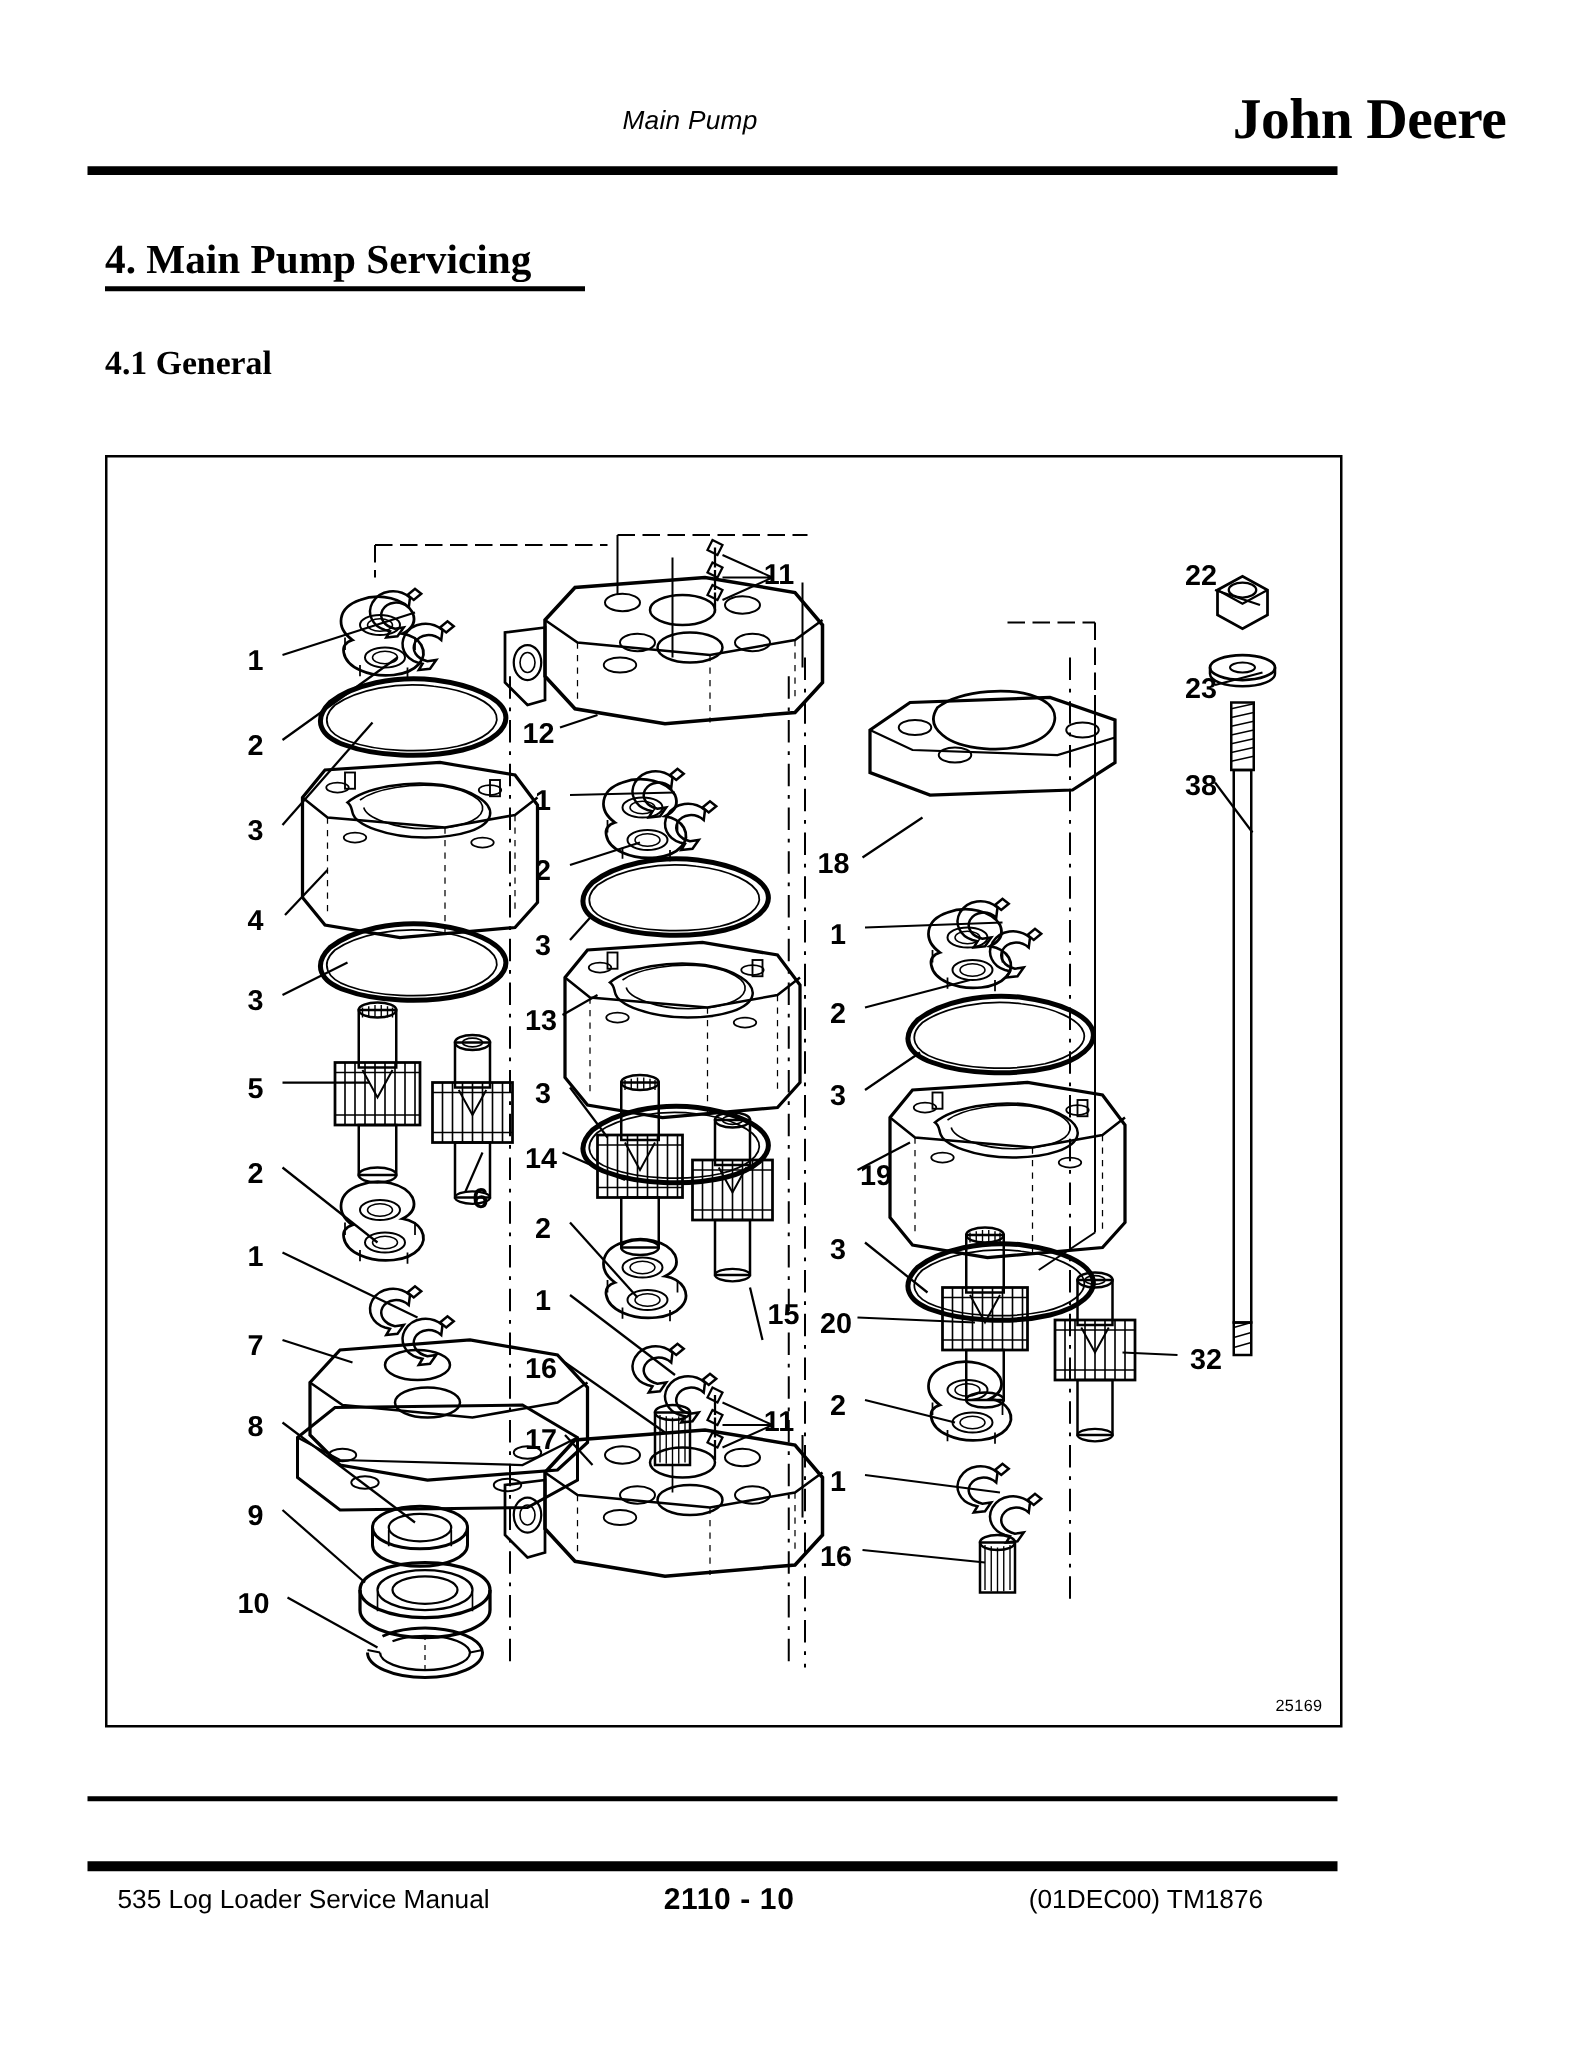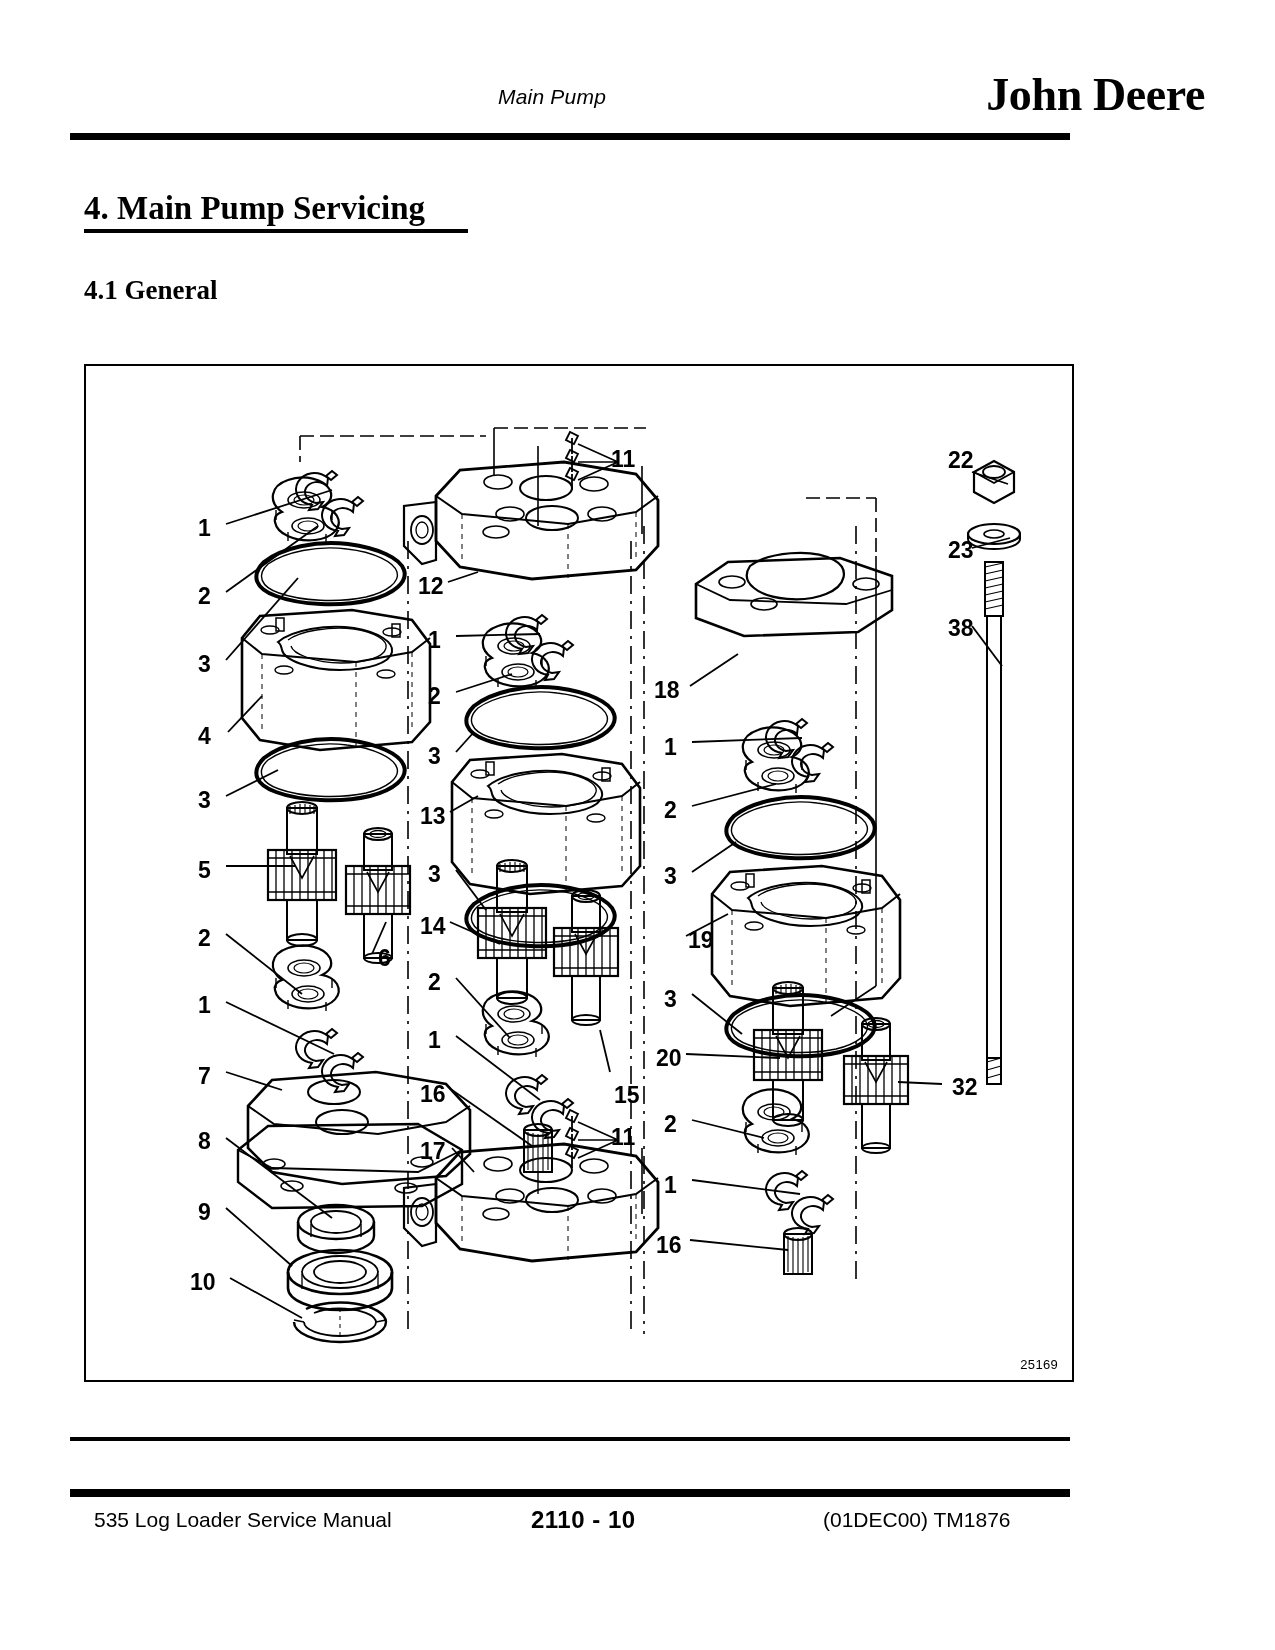--- a/index.html
+++ b/index.html
@@ -414,21 +414,21 @@
       <div class="cl" style="position: absolute; left: 525px; top: 80px;">11</div>
       <div class="cl" style="position: absolute; left: 332px; top: 207px;">12</div>
       <div class="cl" style="position: absolute; left: 342px; top: 261px;">1</div>
       <div class="cl" style="position: absolute; left: 342px; top: 317px;">2</div>
       <div class="cl" style="position: absolute; left: 342px; top: 377px;">3</div>
       <div class="cl" style="position: absolute; left: 334px; top: 437px;">13</div>
       <div class="cl" style="position: absolute; left: 342px; top: 495px;">3</div>
       <div class="cl" style="position: absolute; left: 334px; top: 547px;">14</div>
       <div class="cl" style="position: absolute; left: 342px; top: 603px;">2</div>
       <div class="cl" style="position: absolute; left: 342px; top: 661px;">1</div>
-      <div class="cl" style="position: absolute; left: 528px; top: 716px;">15</div>
+      <div class="cl" style="position: absolute; left: 528px; top: 672px;">15</div>
       <div class="cl" style="position: absolute; left: 334px; top: 715px;">16</div>
       <div class="cl" style="position: absolute; left: 334px; top: 772px;">17</div>
       <div class="cl" style="position: absolute; left: 525px; top: 758px;">11</div>
       <div class="cl" style="position: absolute; left: 568px; top: 311px;">18</div>
       <div class="cl" style="position: absolute; left: 578px; top: 368px;">1</div>
       <div class="cl" style="position: absolute; left: 578px; top: 431px;">2</div>
       <div class="cl" style="position: absolute; left: 578px; top: 497px;">3</div>
       <div class="cl" style="position: absolute; left: 570px; top: 561px; margin-left: 32px;">19</div>
       <div class="cl" style="position: absolute; left: 578px; top: 620px;">3</div>
       <div class="cl" style="position: absolute; left: 570px; top: 679px;">20</div>

